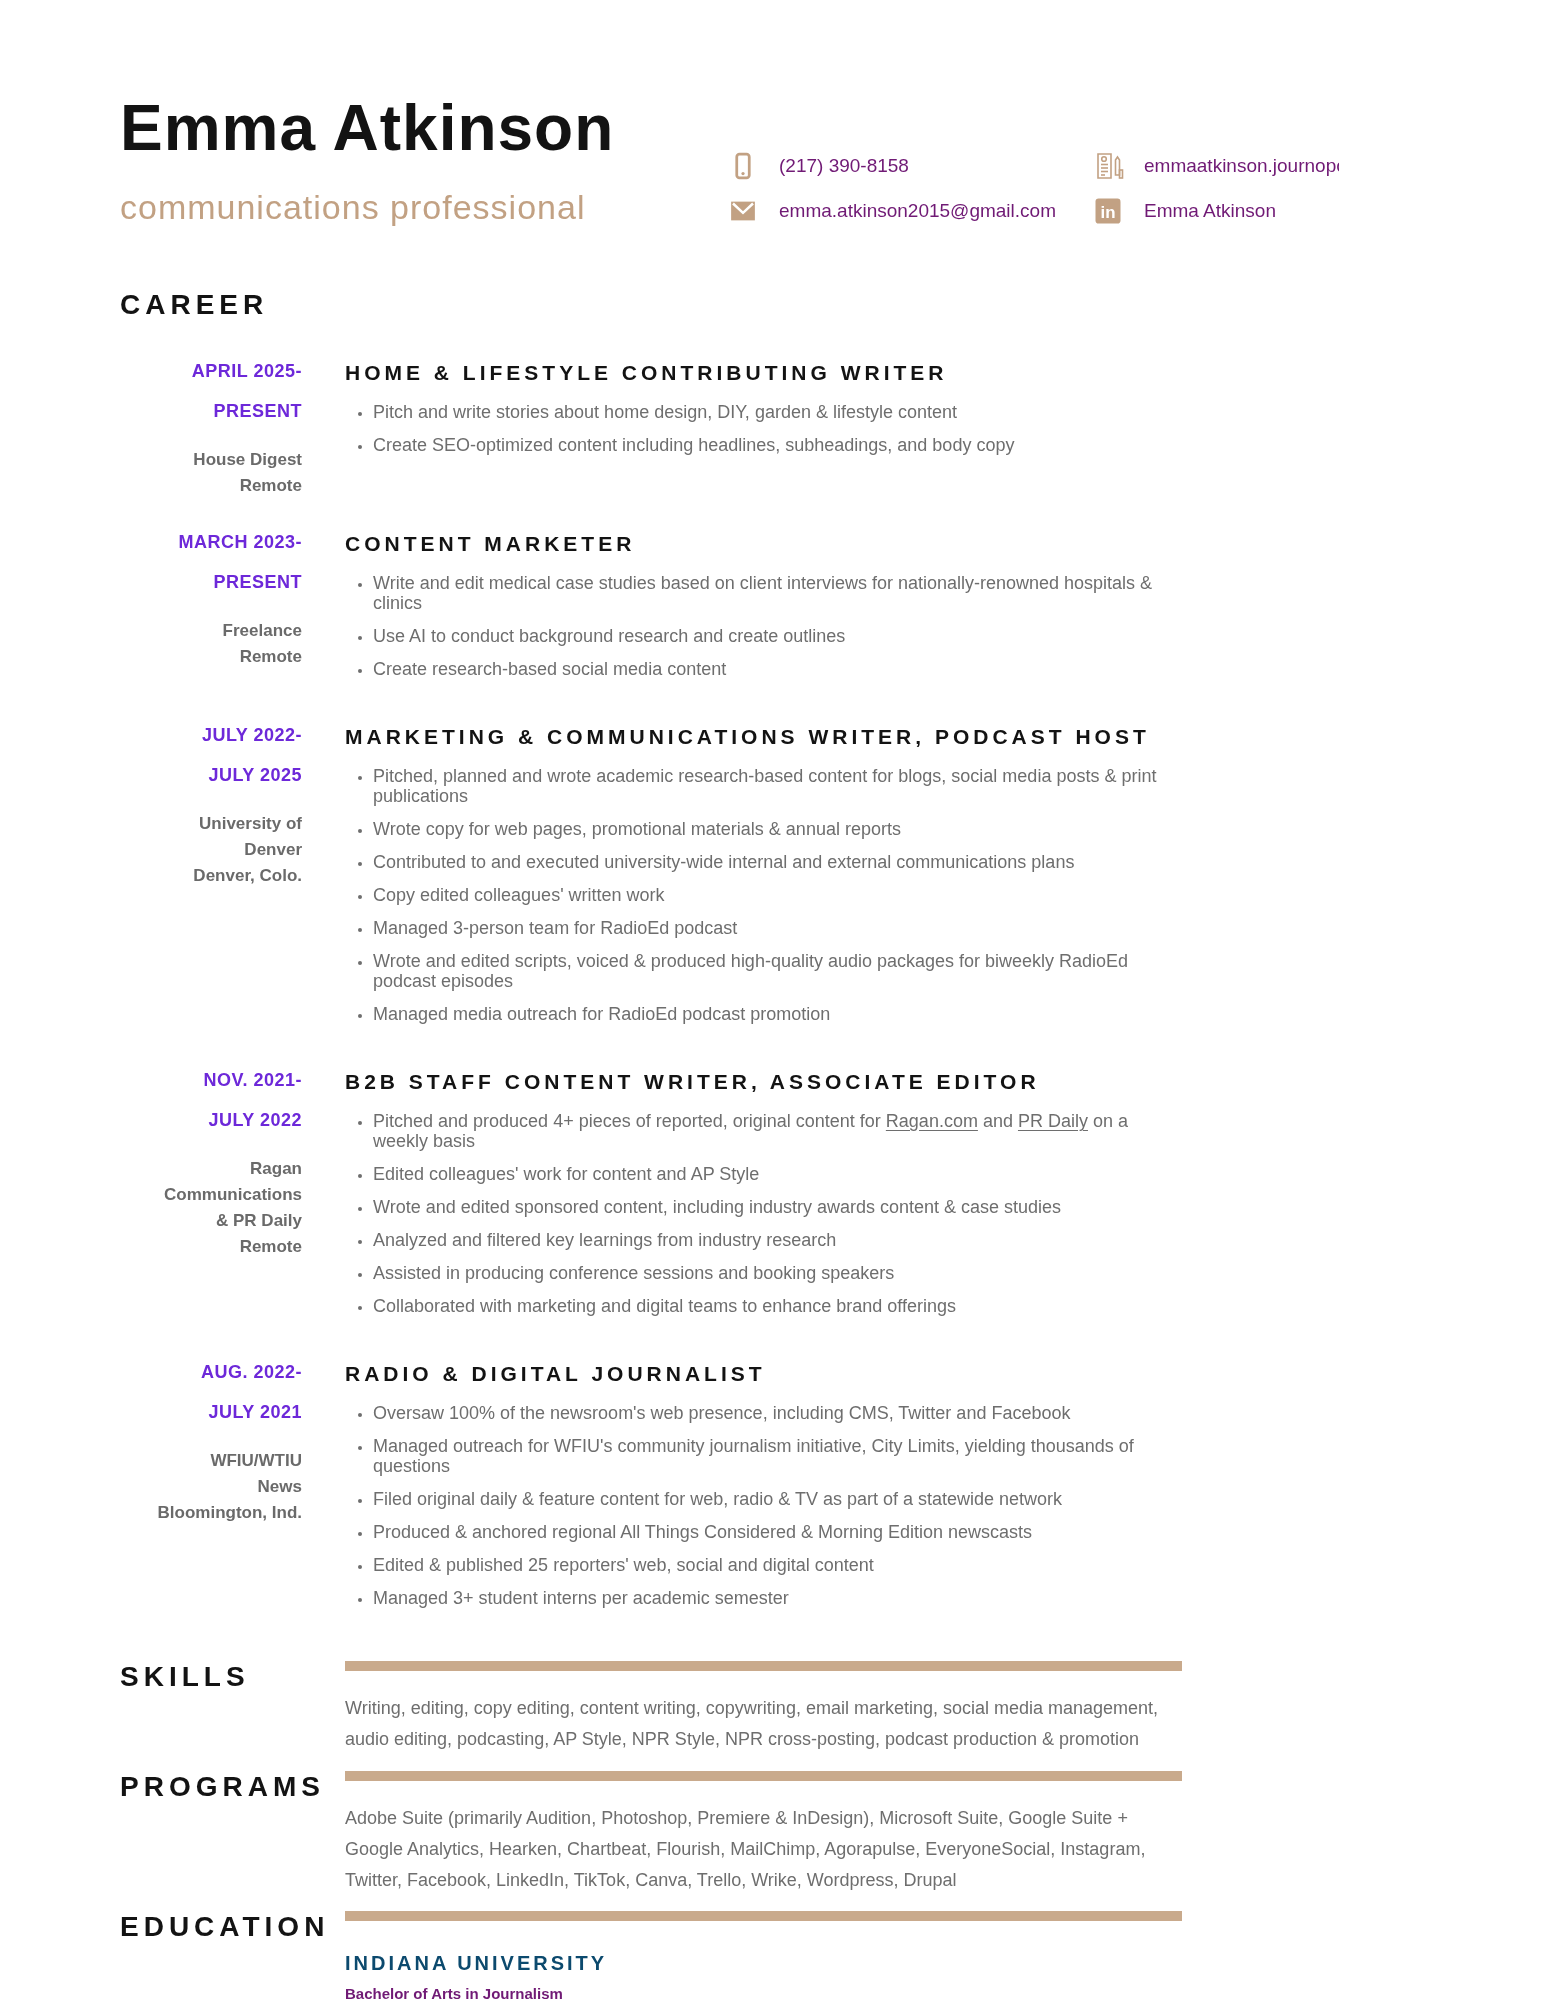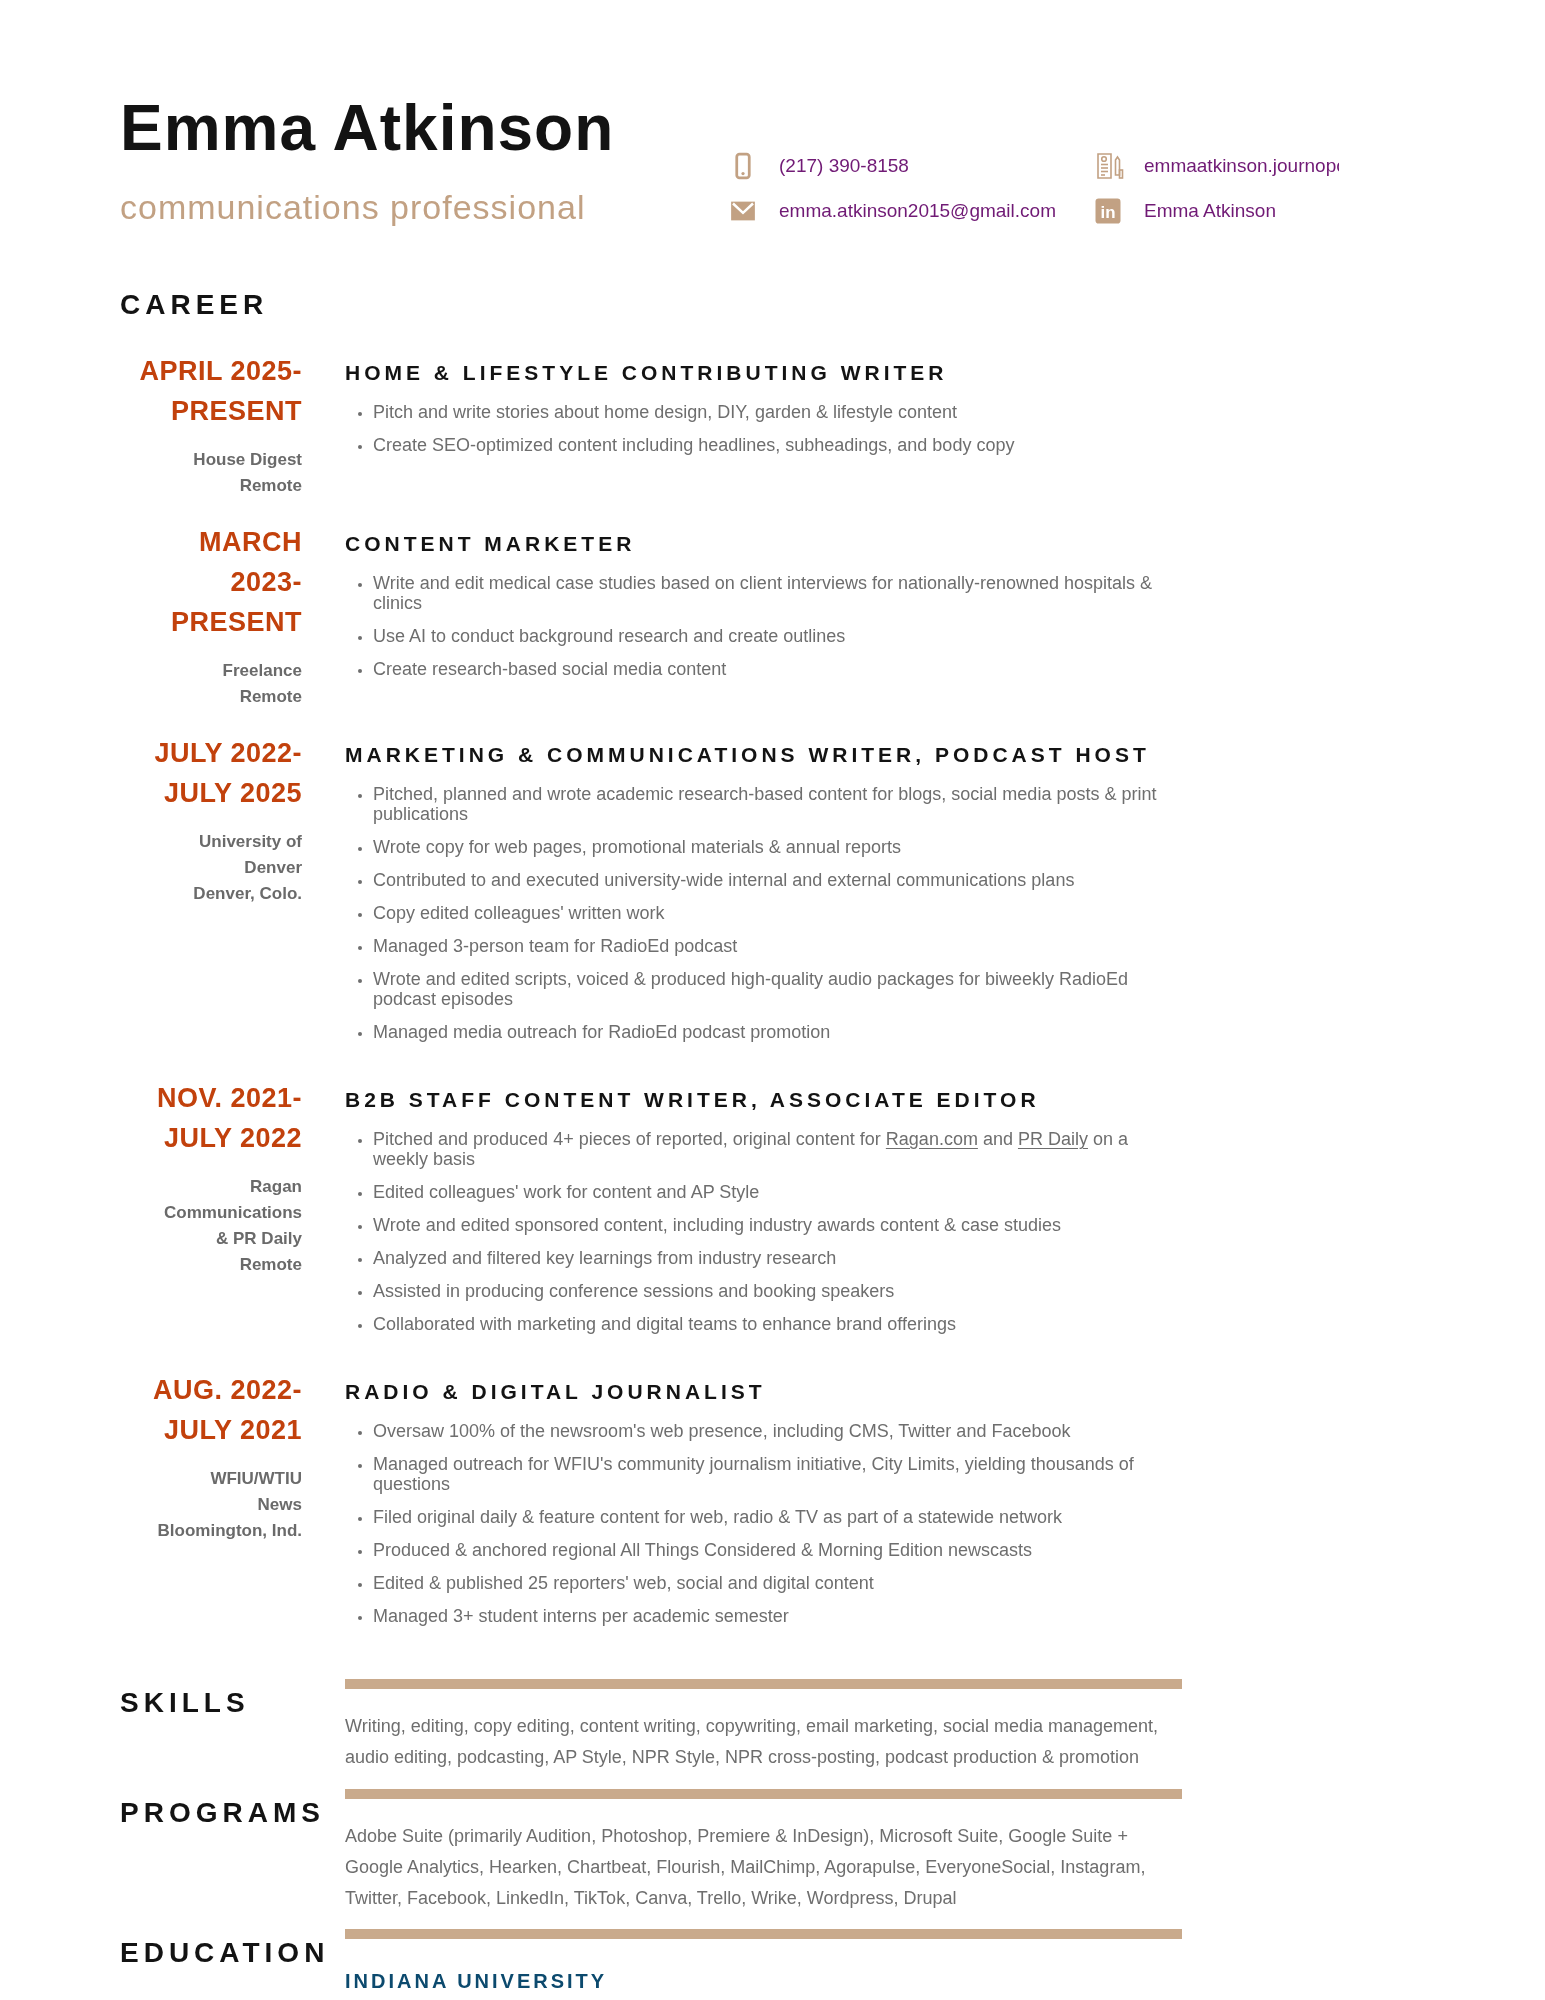--- a/index.html
+++ b/index.html
@@ -15,31 +15,31 @@
               grid-template-columns:365px auto; grid-auto-rows:45px; align-items:center; }
   .citem { display:flex; align-items:center; gap:20px; font-size:19px; color:#701a75; }
   .cicon { width:32px; height:32px; flex:0 0 32px; display:flex; align-items:center; justify-content:center; }
 
   
   .sec-heading { margin:0; font-size:28px; font-weight:700; letter-spacing:5px; color:#131313; }
   .career-heading { margin-top:62px; }
   .entry { display:grid; grid-template-columns:182px 1fr; column-gap:43px; margin-top:32px; }
   .entry.first { margin-top:39px; }
   .eleft { text-align:right; }
-  .dates { font-size:27px; font-weight:700; line-height:40px; letter-spacing:0.5px; color:#c2410c; margin-top:-9px; }
+  .dates { font-size:18px; font-weight:700; line-height:40px; letter-spacing:0.5px; color:#6d28d9; margin-top:-9px; }
   .org { margin-top:16px; font-size:17px; font-weight:700; line-height:26px; color:#6a6a6a; }
   .jtitle { margin:0; font-size:21px; font-weight:700; letter-spacing:4px; line-height:26px; color:#131313; }
   .bullets { margin:16px 0 0 0; padding-left:28px; list-style:disc; }
   .bullets li { font-size:18px; line-height:20px; margin-bottom:13px; color:#6e6e6e; }
   .bullets li::marker { color:#6e6e6e; font-size:14px; }
   .lnk { text-decoration:underline; text-underline-offset:3px; cursor:pointer; color:#6e6e6e; }
 
   
   .tail { position:relative; }
-  .tail-heading { position:absolute; left:0; top:8px; }
+  .tail-heading { position:absolute; left:0; top:0; }
   .tail-body { margin-left:225px; }
   .bar { height:10px; background:#c9aa8c; margin-top:2px; }
   .tail-text { margin-top:22px; font-size:18px; line-height:31px; color:#6e6e6e; max-width:1130px; }
   .skills { margin-top:40px; }
   .programs { margin-top:16px; }
   .education { margin-top:15px; }
   .school { margin-top:31px; font-size:20px; font-weight:700; letter-spacing:3px; color:#0c4a6e; }
   .degree { margin-top:10px; font-size:15px; font-weight:700; color:#701a75; }
 </style>
 </head>

